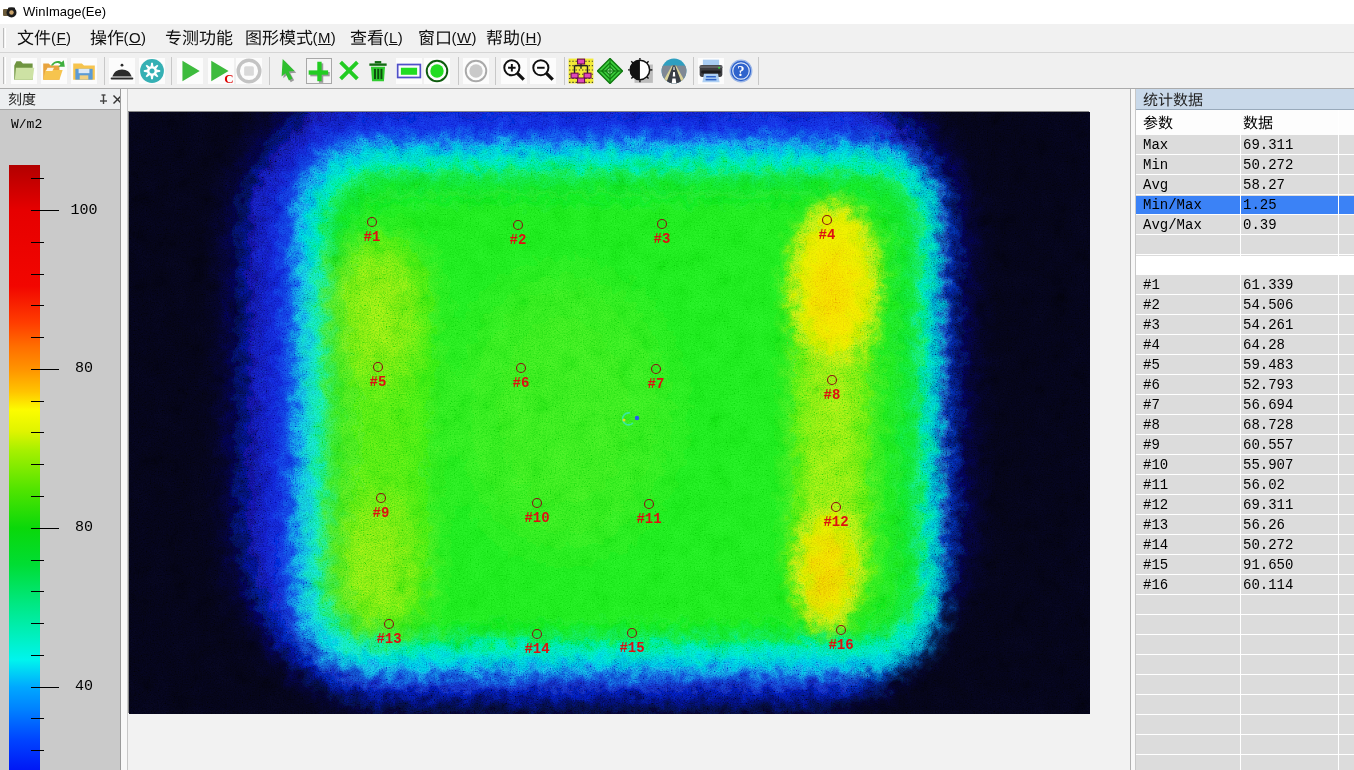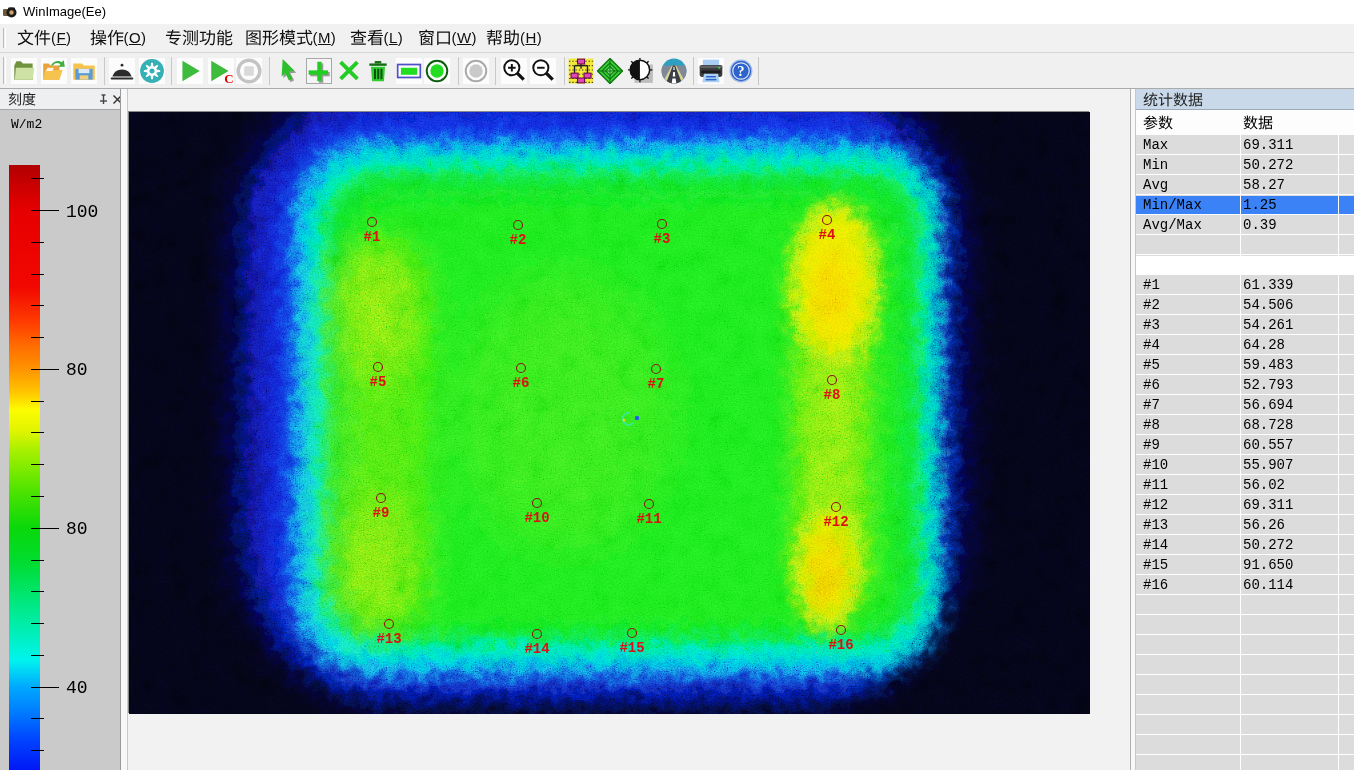--- a/index.html
+++ b/index.html
@@ -12,21 +12,21 @@
 #menubar .grip, #toolbar .grip { position:absolute; left:3px; top:4px; bottom:4px; width:3px;
   border-left:1px solid #bbb; border-right:1px solid #fff; }
 #toolbar { position:absolute; left:0; top:53px; width:1354px; height:36px; background:#f0f0f0; border-bottom:1px solid #ababab; }
 .tbtn { position:absolute; }
 .tsep { position:absolute; top:4px; width:1px; height:28px; background:#c8c8c8; }
 #leftpanel { position:absolute; left:0; top:89px; width:120px; height:681px; background:#cacaca; }
 #lphead { position:absolute; left:0; top:0; width:120px; height:21px; background:#edeff1;
   border-bottom:1px solid #a5a5a5; }
 #lphead .hx { position:absolute; top:3px; font-size:12px; color:#333; }
 .wm2 { position:absolute; left:11px; top:28px; font-size:13px; font-family:"Liberation Mono",monospace; color:#000; }
-.slab { position:absolute; left:66px; width:36px; font-size:18px; font-family:"Liberation Mono",monospace; color:#000; }
+.slab { position:absolute; left:66px; width:36px; font-size:15px; font-family:"Liberation Mono",monospace; color:#000;text-align:center; }
 #csplit { position:absolute; left:120px; top:89px; width:8px; height:681px; background:#f8f8f8;
   border-left:1px solid #9a9a9a; border-right:1px solid #c8c8c8; }
 #rsplit { position:absolute; left:1130px; top:89px; width:6px; height:681px; background:#f8f8f8;
   border-left:1px solid #b0b0b0; border-right:1px solid #c8c8c8; }
 #center { position:absolute; left:128px; top:89px; width:1002px; height:681px; background:#f2f2f2; }
 #tabbar { position:absolute; left:0; top:0; width:1002px; height:22px; background:#f0f0f0; }
 #tab { position:absolute; left:2px; top:1px; width:156px; height:21px; }
 #tabdd { position:absolute; left:984px; top:3px; width:16px; height:15px; background:#fdfdfd;
   border:1px solid #9a9a9a; }
 #img { position:absolute; left:0; top:22px; width:961px; height:602px; background:#000;

